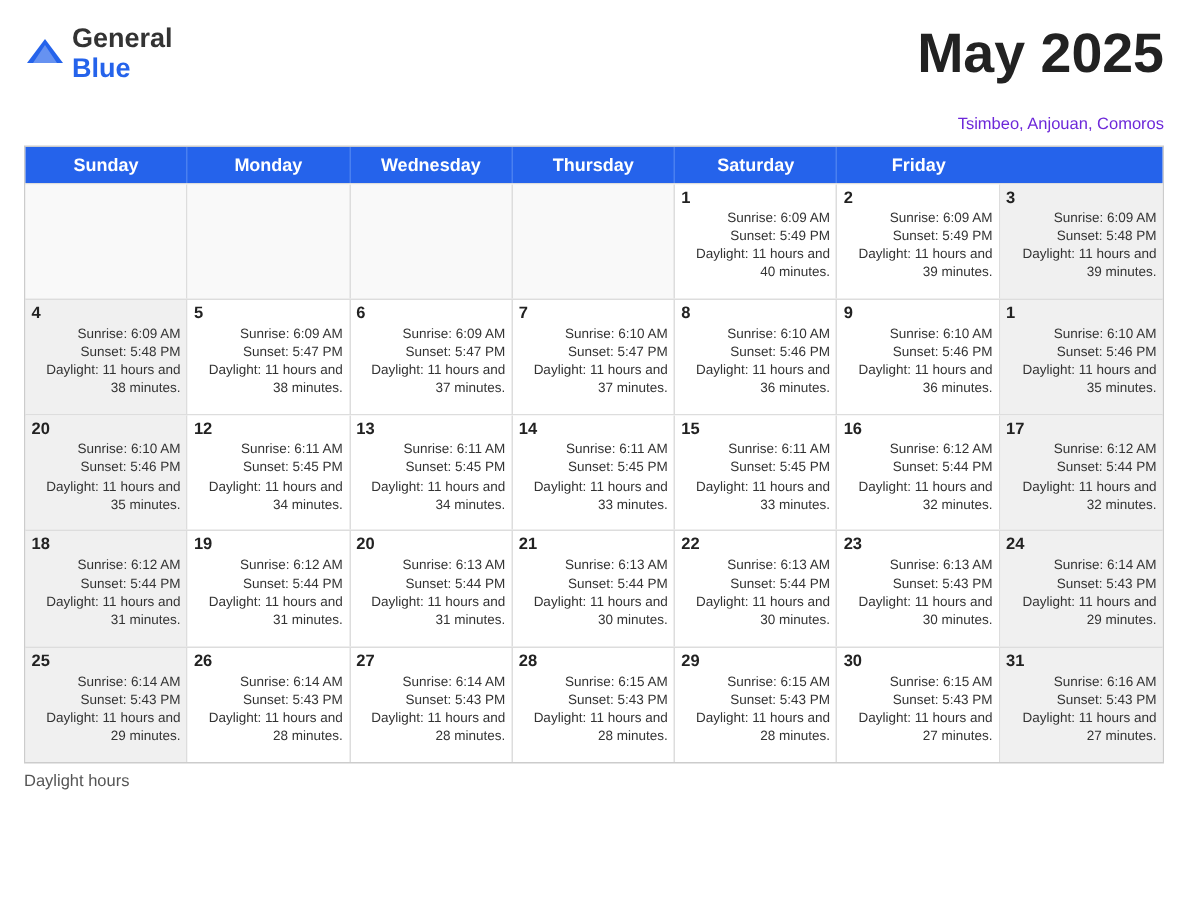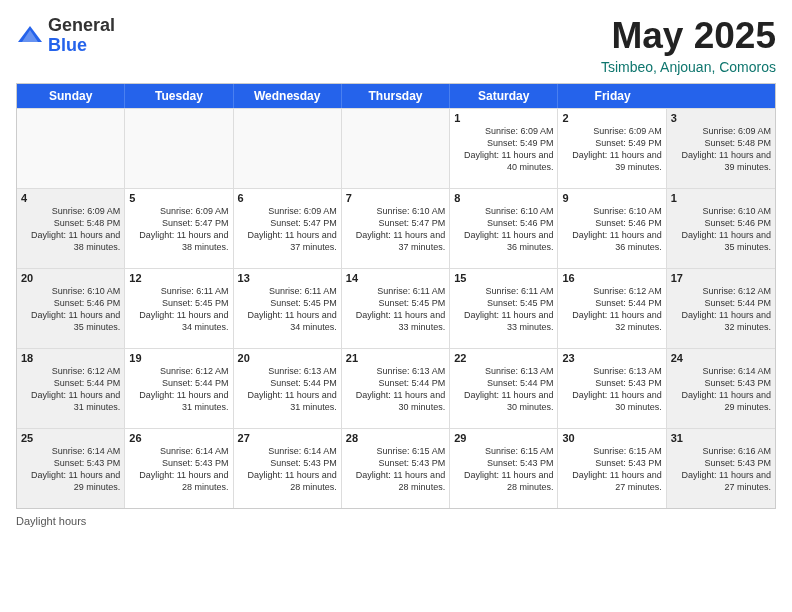--- a/index.html
+++ b/index.html
@@ -42,23 +42,23 @@
     .title-block {
       text-align: right;
     }
     .month-title {
       font-size: 37px;
       font-weight: bold;
       color: #222;
       line-height: 1.1;
     }
     .location {
-      font-size: 14px;
-      color: #0f766e;
-      margin-top: 2px;
+      font-size: 11px;
+      color: #6d28d9;
+      margin-top: 20px;
     }
     .calendar {
       flex: 1;
       display: flex;
       flex-direction: column;
       border: 1px solid #ccc;
     }
     .cal-header {
       display: grid;
       grid-template-columns: repeat(7, 1fr);
@@ -133,21 +133,21 @@
     </div>
     <div class="title-block">
       <div class="month-title">May 2025</div>
       <div class="location">Tsimbeo, Anjouan, Comoros</div>
     </div>
   </div>
 
   <div class="calendar">
     <div class="cal-header">
     <div class="cal-header-cell">Sunday</div>
-        <div class="cal-header-cell">Tuesday</div>
+        <div class="cal-header-cell">Monday</div>
         <div class="cal-header-cell">Wednesday</div>
         <div class="cal-header-cell">Thursday</div>
         <div class="cal-header-cell">Saturday</div>
         <div class="cal-header-cell">Friday</div>
       </div>
     <div class="cal-body">
     <div class="cal-row">
           <div class="cal-cell empty"></div>
           <div class="cal-cell empty"></div>
           <div class="cal-cell empty"></div>

